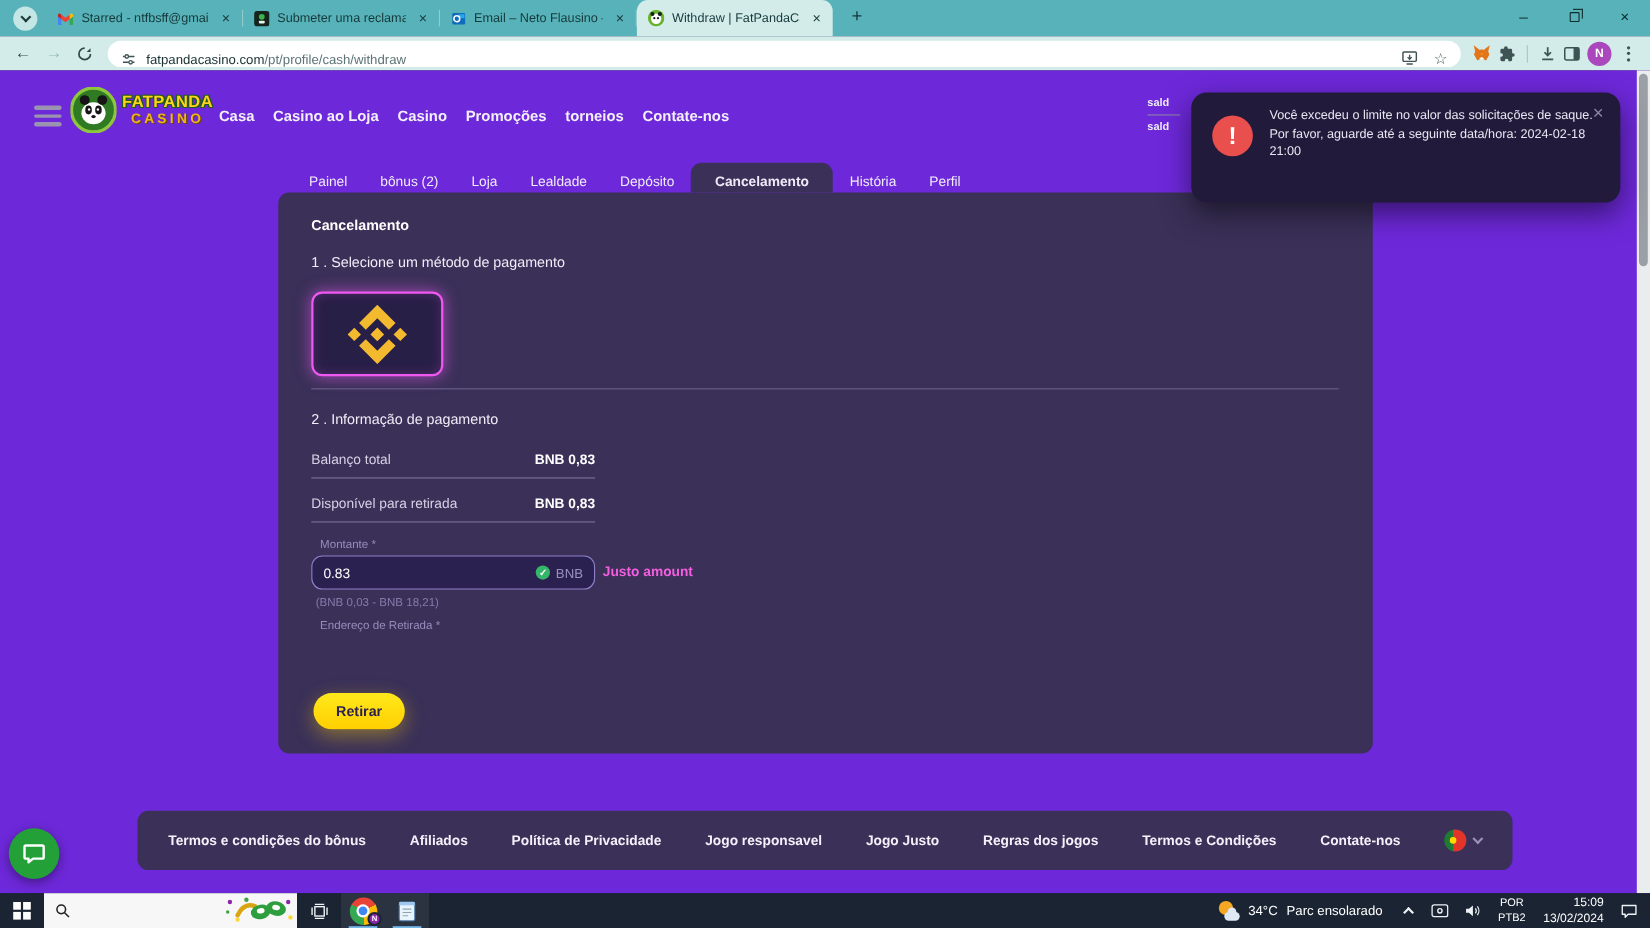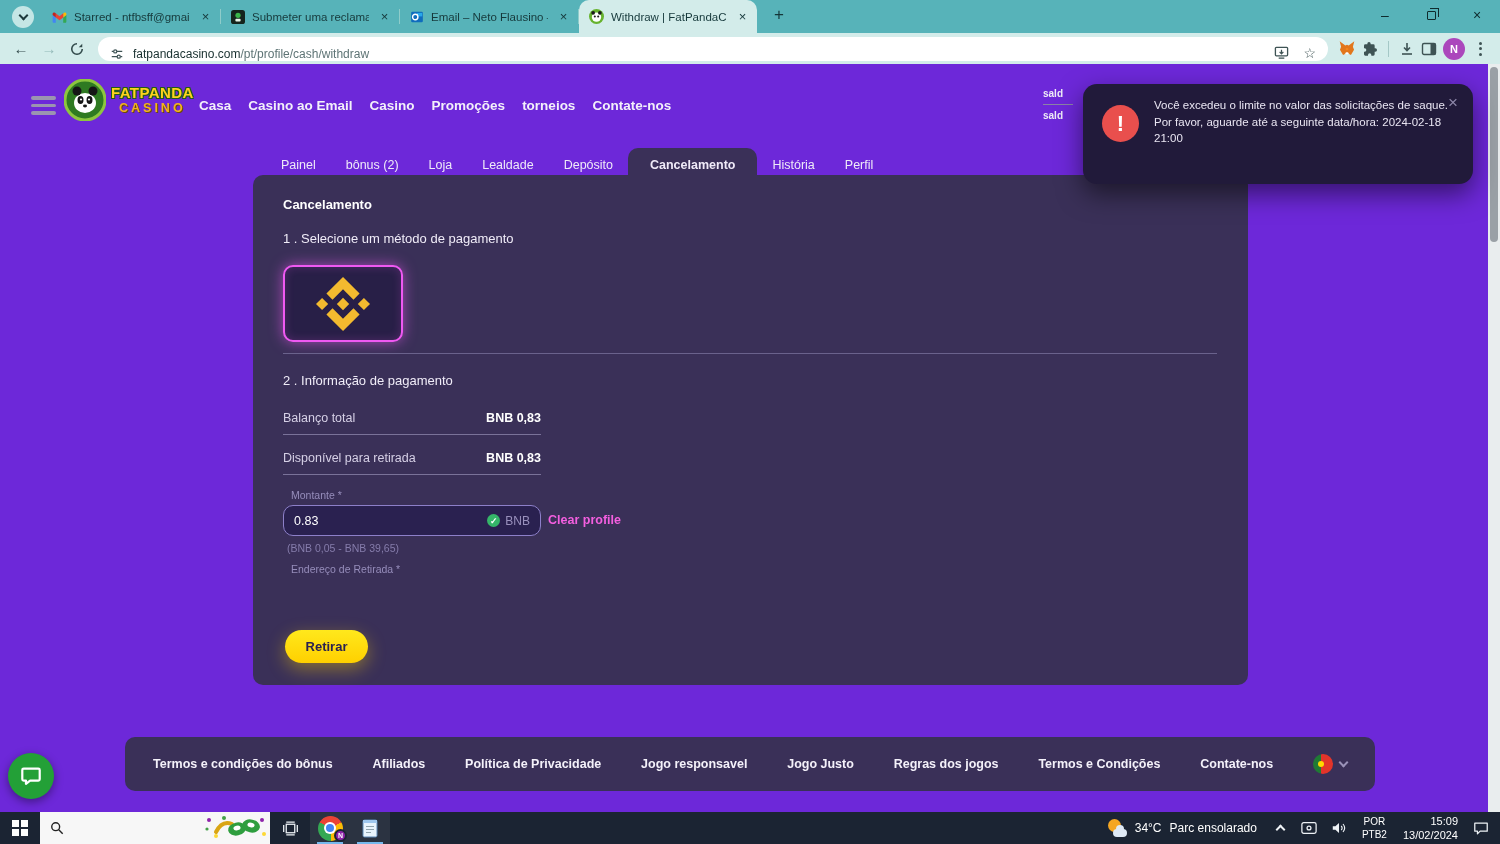--- a/index.html
+++ b/index.html
@@ -279,21 +279,21 @@
         <ellipse cx="21" cy="27" rx="2" ry="1.4" fill="#161616"></ellipse>
       </svg>
       <div class="logo-text">
         <div class="logo-l1">FATPANDA</div>
         <div class="logo-l2">CASINO</div>
       </div>
     </div>
 
     <div class="main-nav">
       <span class="nav-item">Casa</span>
-      <span class="nav-item">Casino ao Email</span>
+      <span class="nav-item">Casino ao Loja</span>
       <span class="nav-item">Casino</span>
       <span class="nav-item">Promoções</span>
       <span class="nav-item">torneios</span>
       <span class="nav-item">Contate-nos</span>
     </div>
 
     <div class="saldo-clip">
       <div>sald</div>
       <div class="line"></div>
       <div>sald</div>
@@ -343,22 +343,22 @@
       </div>
 
       <div class="fld-label" style="top:314px">Montante *</div>
       <div class="inp" style="top:330px">
         <input type="text" value="0.83" style="">
         <span class="amount-suffix">
           <span class="check">✓</span>
           <span class="cur">BNB</span>
         </span>
       </div>
-      <div class="clear-amt">Clear profile</div>
-      <div class="hint">(BNB 0,05 - BNB 39,65)</div>
+      <div class="clear-amt">Justo amount</div>
+      <div class="hint">(BNB 0,03 - BNB 18,21)</div>
 
       <div class="fld-label" style="top:388px">Endereço de Retirada *</div>
 
       <button class="btn-retirar">Retirar</button>
     </div>
 
     <div class="footer">
       <span class="f-link">Termos e condições do bônus</span>
       <span class="f-link">Afiliados</span>
       <span class="f-link">Política de Privacidade</span>

